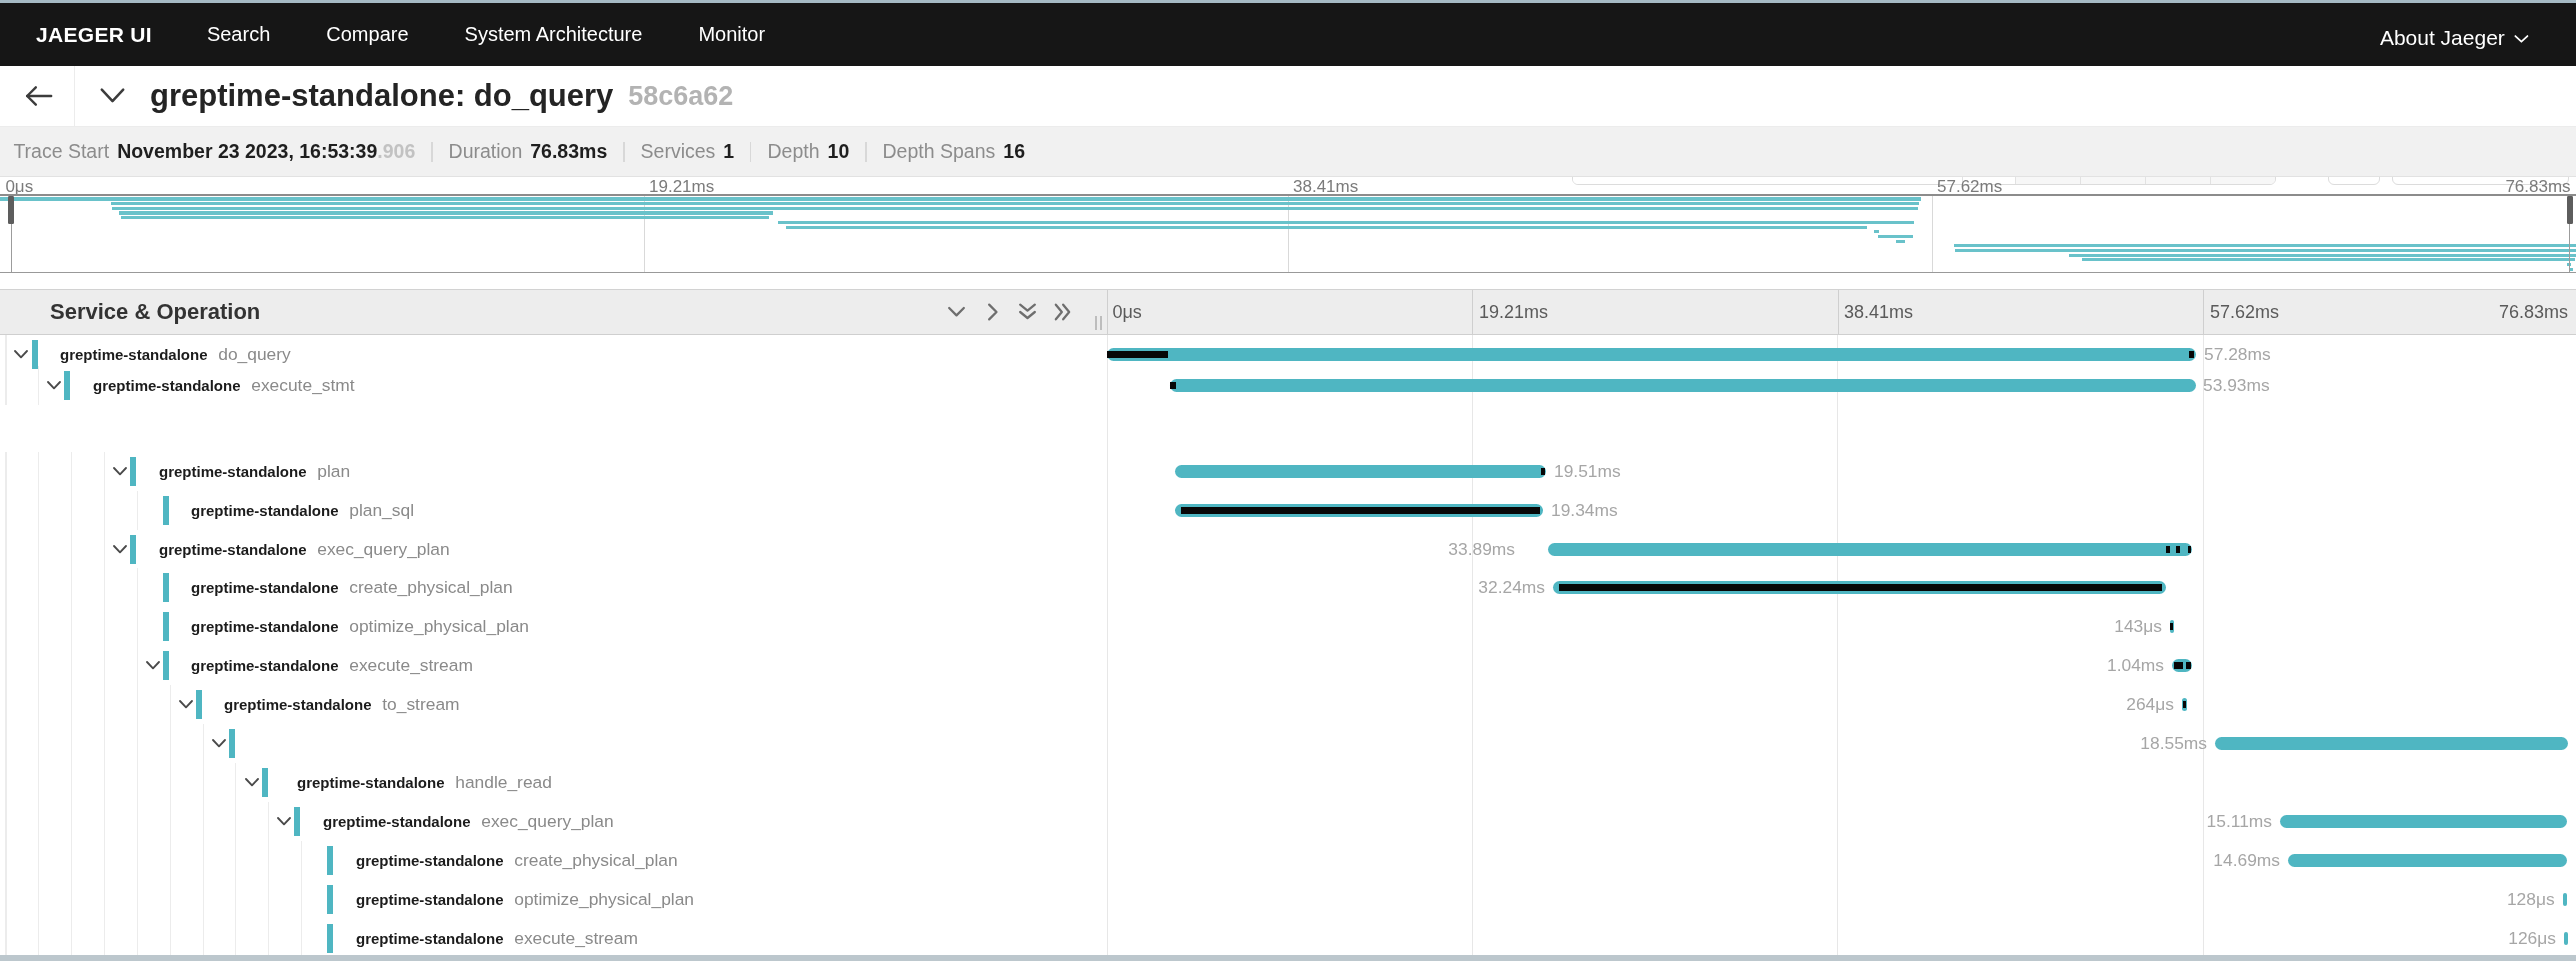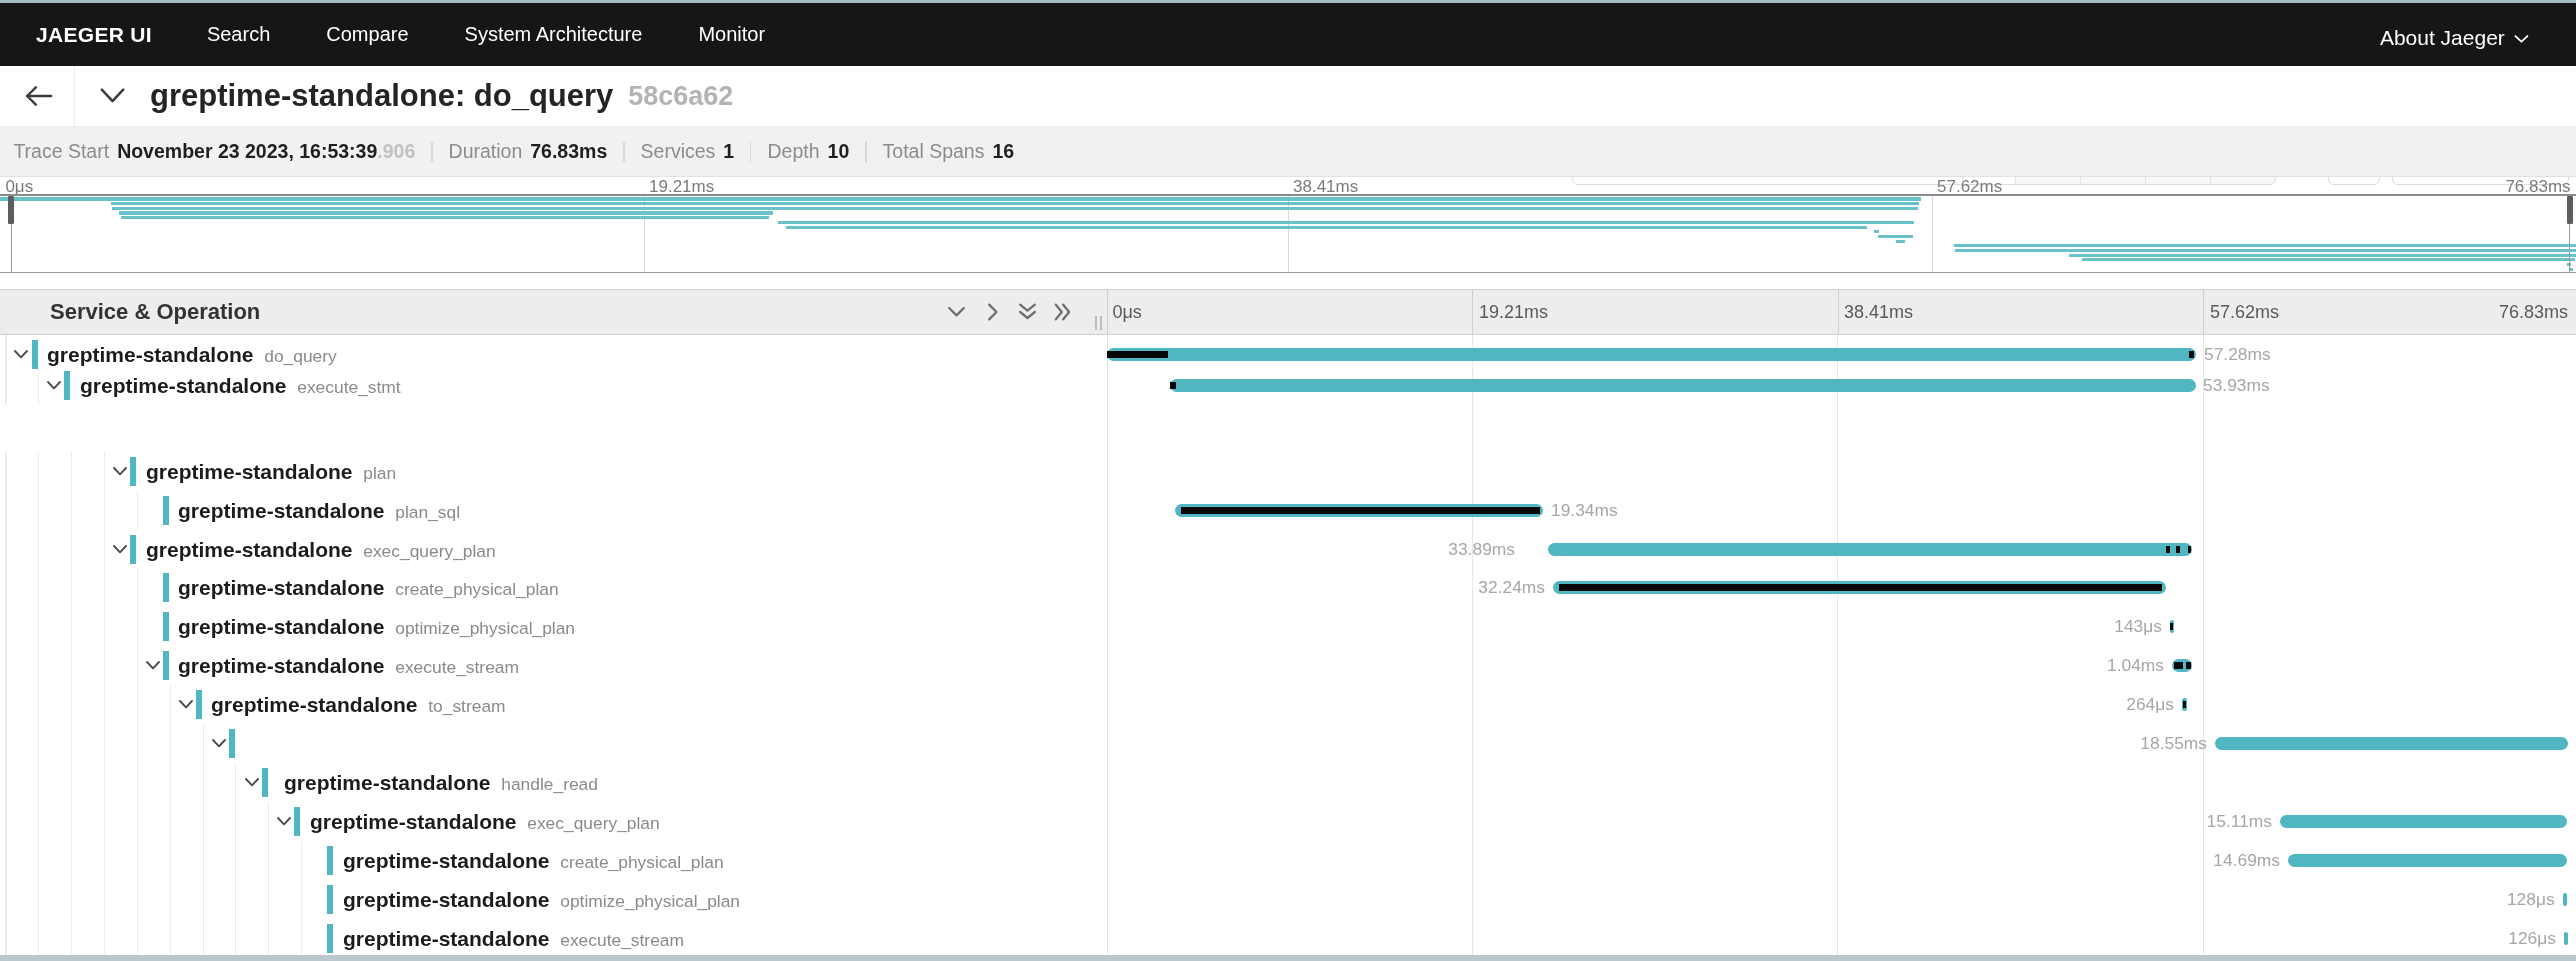--- a/index.html
+++ b/index.html
@@ -64,21 +64,21 @@
   .ruler span{position:absolute;top:0;line-height:44px;}
   .hdr-grid{position:absolute;top:0;width:1.3px;height:100%;background:#cfcfcf;}
   
   .rows{position:absolute;left:0;top:335px;width:100%;height:621px;background:#fff;overflow:hidden;}
   .row-grid{position:absolute;top:0;width:1.3px;height:100%;background:#e7e7e7;}
   .span-row{position:absolute;left:0;width:100%;height:39px;cursor:pointer;}
   .guide{position:absolute;top:0;width:1.3px;height:100%;background:#ececec;}
   .row-chevron{position:absolute;top:14px;width:16px;height:10.7px;}
   .accent{position:absolute;top:4.7px;width:6px;height:29.5px;background:#4fb6c2;}
   .names{position:absolute;top:0;height:39px;line-height:39px;white-space:nowrap;}
-  .svc{font-size:21px;font-weight:600;color:#1c1c1c;}
+  .svc{font-size:15px;font-weight:600;color:#1c1c1c;margin-left:13px;}
   .op{font-size:17.4px;color:#8a8a8a;margin-left:10.7px;}
   .bar-area{position:absolute;left:1107px;top:0;width:1461px;height:39px;}
   .span-bar{position:absolute;top:12.7px;height:13.4px;border-radius:6.7px;background:#4fb6c2;}
   .log-mark{position:absolute;top:16px;height:6.7px;background:#070707;}
   .dur-label{position:absolute;top:0;line-height:39px;font-size:17.4px;color:#a6a6a6;white-space:nowrap;}
   .bottom-strip{position:absolute;left:0;top:955px;width:100%;height:6.7px;background:#bcc7cd;}
   svg{display:block;}
 </style>
 </head>
 <body>
@@ -179,21 +179,21 @@
 
   <div class="summary-bar" id="summary-bar">
       <span><span class="sum-label">Trace Start</span><span class="sum-value">November 23 2023, 16:53:39</span><span class="sum-suffix">.906</span></span>
       <span class="sum-sep"></span>
       <span><span class="sum-label">Duration</span><span class="sum-value">76.83ms</span></span>
       <span class="sum-sep"></span>
       <span><span class="sum-label">Services</span><span class="sum-value">1</span></span>
       <span class="sum-sep"></span>
       <span><span class="sum-label">Depth</span><span class="sum-value">10</span></span>
       <span class="sum-sep"></span>
-      <span><span class="sum-label">Total Spans</span><span class="sum-value">16</span></span>
+      <span><span class="sum-label">Depth Spans</span><span class="sum-value">16</span></span>
     </div>
 
   <div class="mm-ticks" id="mm-ticks">
       <span style="left: 5.4px;">0μs</span>
       <span style="left: 649px;">19.21ms</span>
       <span style="left: 1293px;">38.41ms</span>
       <span style="left: 1937px;">57.62ms</span>
       <span style="right: 5.4px;">76.83ms</span>
     </div>
   <div class="mm-canvas" id="mm-canvas">
@@ -302,20 +302,25 @@
         <div class="guide" style="left: 38px;"></div>
         <div class="guide" style="left: 71px;"></div>
         <div class="guide" style="left: 104px;"></div>
         <span class="row-chevron" style="left: 112px;">
           <svg width="16" height="10.7" viewBox="0 0 24 16">
             <polyline points="3,3 12,12.5 21,3" fill="none" stroke="#4a4a4a" stroke-width="2.8" stroke-linecap="round" stroke-linejoin="round"></polyline>
           </svg>
         </span>
         <div class="accent" style="left: 130px; background: rgb(79, 182, 194);"></div>
         <div class="names" style="left: 146px;"><span class="svc">greptime-standalone</span><span class="op">plan</span></div>
+        <div class="bar-area">
+          <div class="span-bar" style="left: 68px; width: 371px; background: rgb(79, 182, 194);"></div>
+          <div class="log-mark" style="left: 434px; width: 4.2px; background: rgb(7, 7, 7);"></div>
+          <span class="dur-label" style="left: 447px;">19.51ms</span>
+        </div>
       </div>
       <div class="span-row" style="top: 156px;">
         <div class="guide" style="left: 5.4px;"></div>
         <div class="guide" style="left: 38px;"></div>
         <div class="guide" style="left: 71px;"></div>
         <div class="guide" style="left: 104px;"></div>
         <div class="guide" style="left: 137px;"></div>
         <div class="accent" style="left: 163px; background: rgb(79, 182, 194);"></div>
         <div class="names" style="left: 178px;"><span class="svc">greptime-standalone</span><span class="op">plan_sql</span></div>
         <div class="bar-area">

